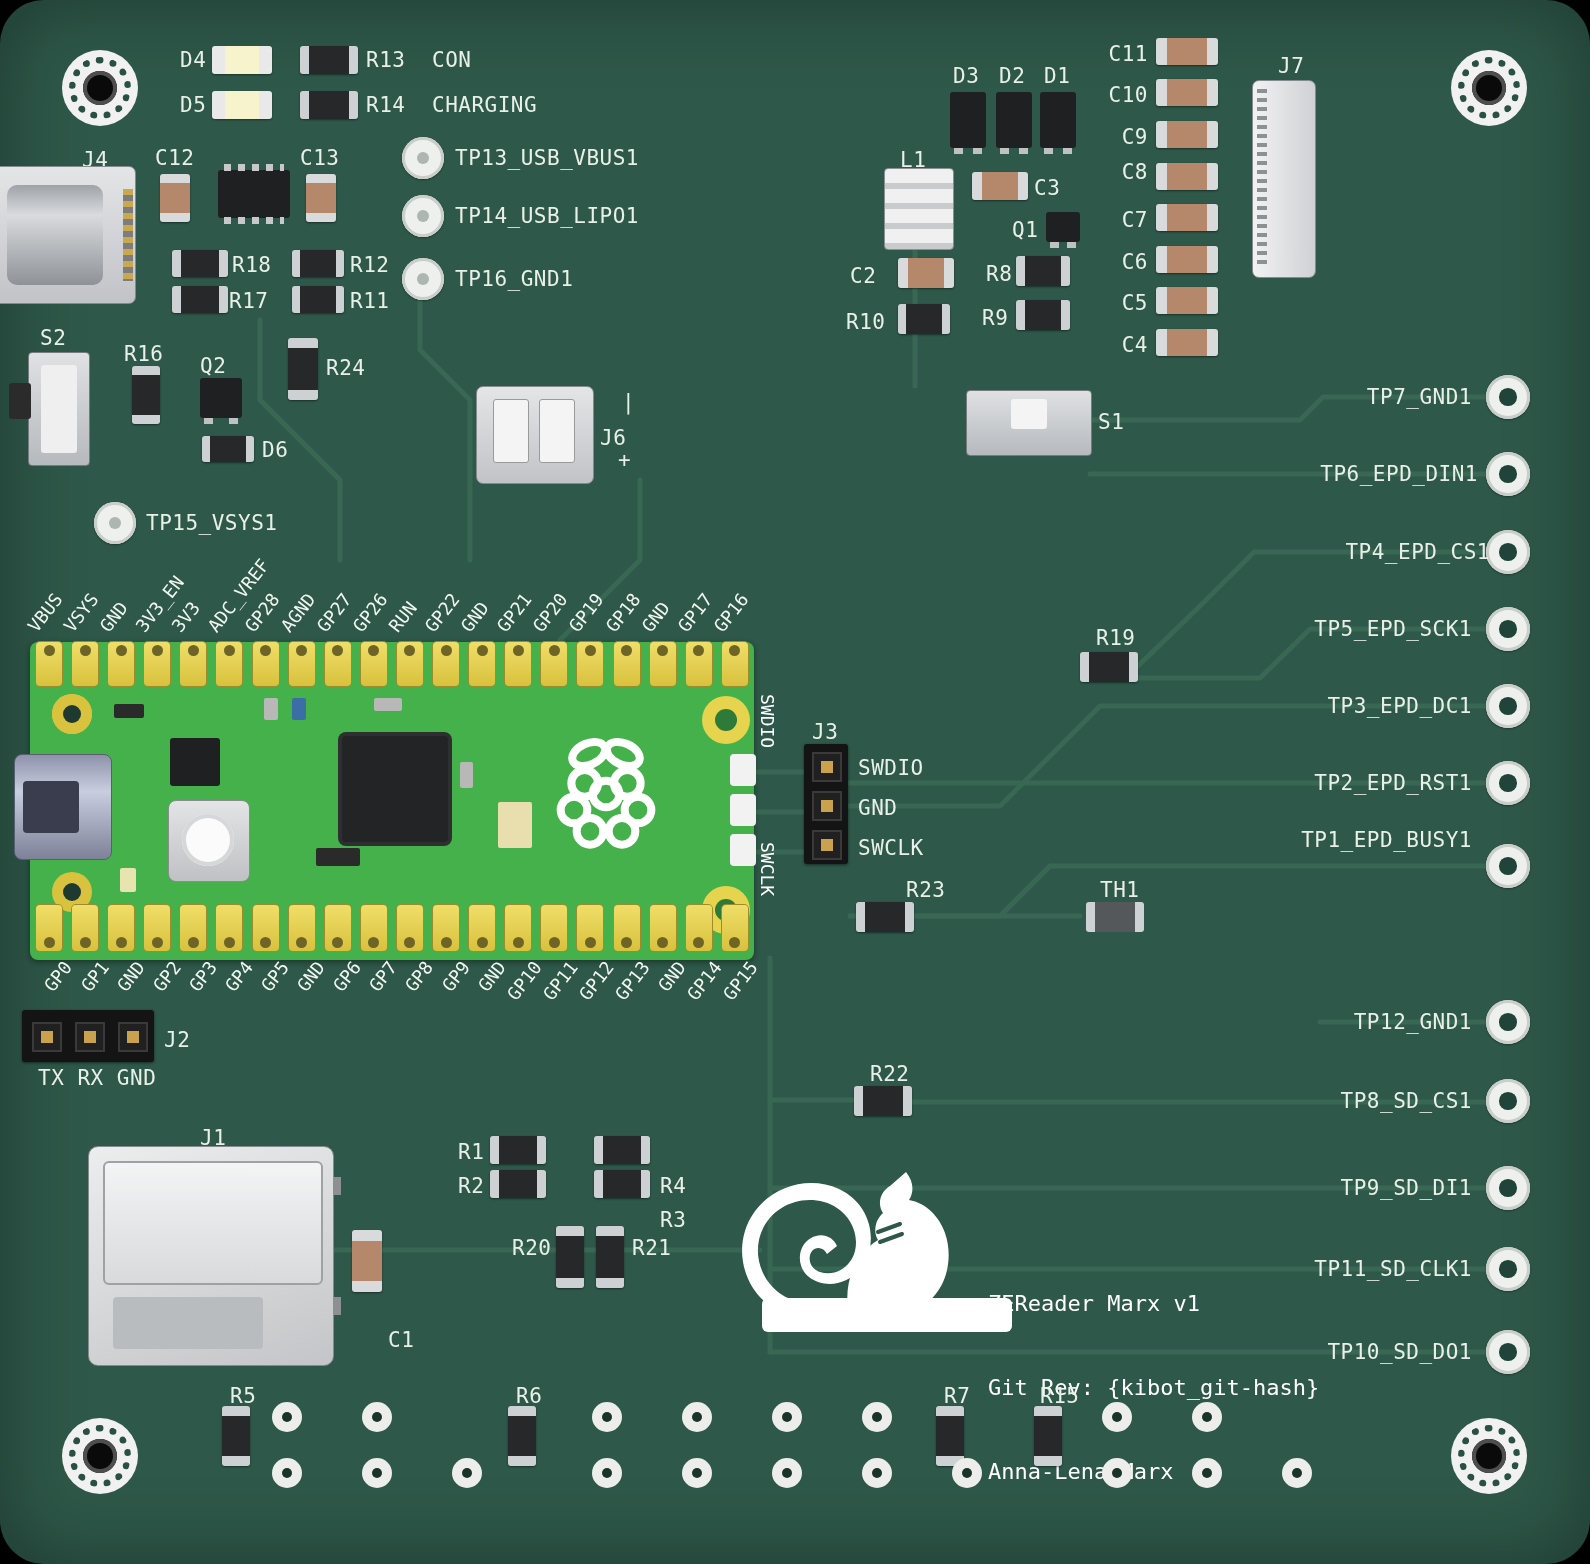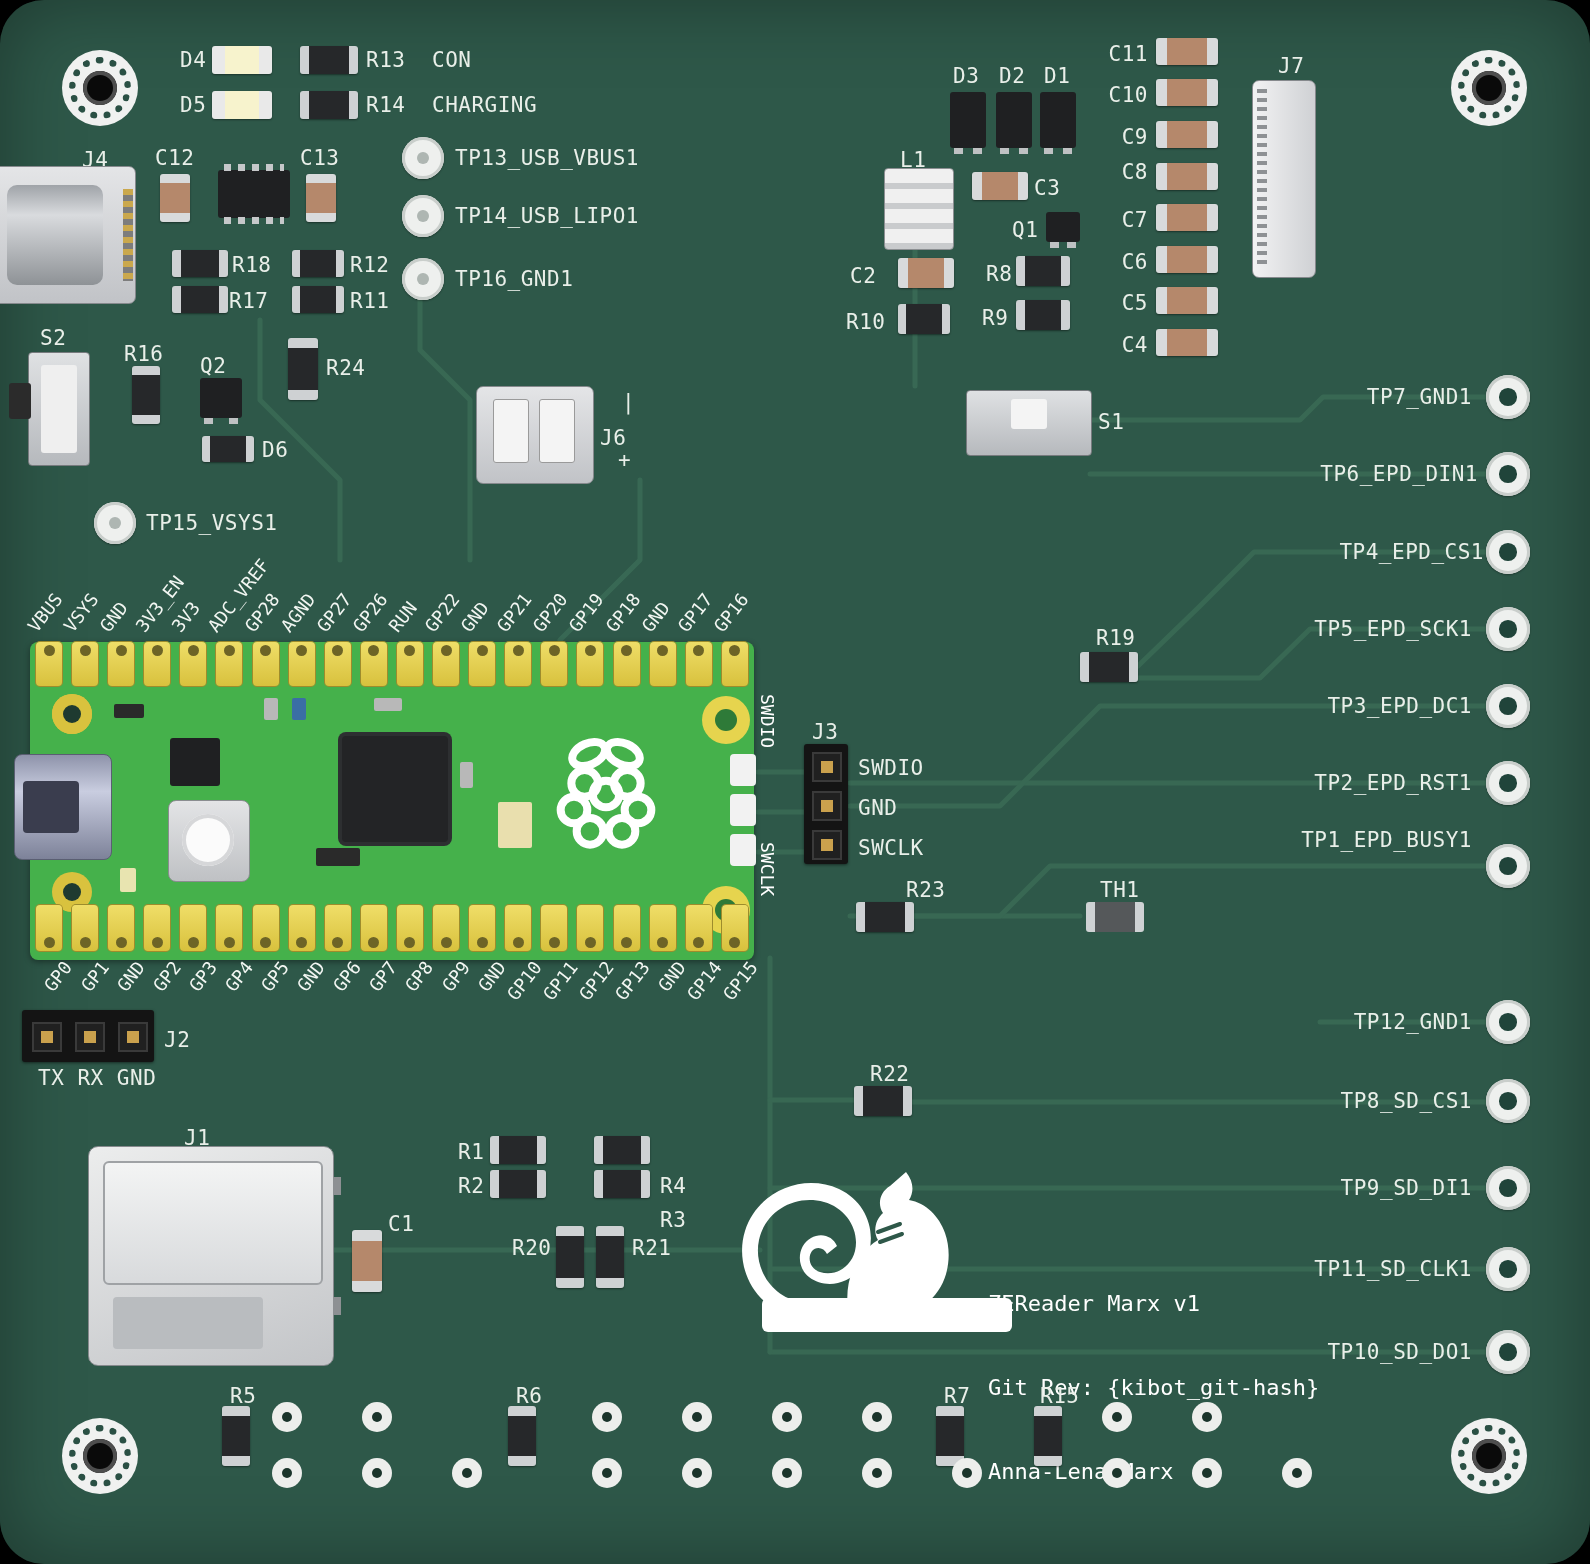--- a/index.html
+++ b/index.html
@@ -209,21 +209,21 @@
     <span class="lbl" style="left:1098px;top:410px">S1</span>
 
     <span class="lbl" style="left:1096px;top:626px">R19</span>
     <div class="a res-h" style="left:1080px;top:652px;width:58px;height:30px"></div>
 
     <div class="tp hole" style="left:1486px;top:375px;width:44px;height:44px"></div>
     <span class="lbl" style="right:118px;top:385px">TP7_GND1</span>
     <div class="tp hole" style="left:1486px;top:452px;width:44px;height:44px"></div>
     <span class="lbl" style="right:112px;top:462px">TP6_EPD_DIN1</span>
     <div class="tp hole" style="left:1486px;top:530px;width:44px;height:44px"></div>
-    <span class="lbl" style="right:106px;top:540px">TP4_EPD_CS1</span>
+    <span class="lbl" style="right:100px;top:540px">TP4_EPD_CS1</span>
     <div class="tp hole" style="left:1486px;top:607px;width:44px;height:44px"></div>
     <span class="lbl" style="right:118px;top:617px">TP5_EPD_SCK1</span>
     <div class="tp hole" style="left:1486px;top:684px;width:44px;height:44px"></div>
     <span class="lbl" style="right:118px;top:694px">TP3_EPD_DC1</span>
     <div class="tp hole" style="left:1486px;top:761px;width:44px;height:44px"></div>
     <span class="lbl" style="right:118px;top:771px">TP2_EPD_RST1</span>
     <div class="tp hole" style="left:1486px;top:844px;width:44px;height:44px"></div>
     <span class="lbl" style="right:118px;top:828px">TP1_EPD_BUSY1</span>
     <div class="tp hole" style="left:1486px;top:1000px;width:44px;height:44px"></div>
     <span class="lbl" style="right:118px;top:1010px">TP12_GND1</span>
@@ -488,29 +488,29 @@
       <div class="p" style="left:53px;top:12px;width:26px;height:26px">
           <i></i>
         </div>
       <div class="p" style="left:96px;top:12px;width:26px;height:26px">
           <i></i>
         </div>
     </div>
     <span class="lbl" style="left:164px;top:1028px">J2</span>
     <span class="lbl" style="left:38px;top:1066px">TX RX GND</span>
 
-    <span class="lbl" style="left:184px;top:1126px">J1</span>
+    <span class="lbl" style="left:200px;top:1126px">J1</span>
     <div class="a conn" style="left:88px;top:1146px;width:244px;height:218px;background:linear-gradient(160deg,#eceded,#c3c5c8);border-radius:10px">
       <div class="a" style="left:14px;top:14px;width:216px;height:120px;border:2px solid #9fa2a5;border-radius:6px;background:linear-gradient(180deg,#f3f4f4,#d8dadc)"></div>
       <div class="a" style="left:24px;top:150px;width:150px;height:52px;background:#b9bcbf;border-radius:4px"></div>
       <div class="a" style="right:-8px;top:30px;width:8px;height:18px;background:#8d9093"></div>
       <div class="a" style="right:-8px;top:150px;width:8px;height:18px;background:#8d9093"></div>
     </div>
     <div class="a cap-v" style="left:352px;top:1230px;width:30px;height:62px"></div>
-    <span class="lbl" style="left:388px;top:1212px">C1</span>
+    <span class="lbl" style="left:388px;top:1328px">C1</span>
 
     <span class="lbl" style="left:458px;top:1140px">R1</span>
     <div class="a res-h" style="left:490px;top:1136px;width:56px;height:28px"></div>
     <div class="a res-h" style="left:594px;top:1136px;width:56px;height:28px"></div>
     <span class="lbl" style="left:660px;top:1208px">R3</span>
     <span class="lbl" style="left:458px;top:1174px">R2</span>
     <div class="a res-h" style="left:490px;top:1170px;width:56px;height:28px"></div>
     <div class="a res-h" style="left:594px;top:1170px;width:56px;height:28px"></div>
     <span class="lbl" style="left:660px;top:1174px">R4</span>
 

